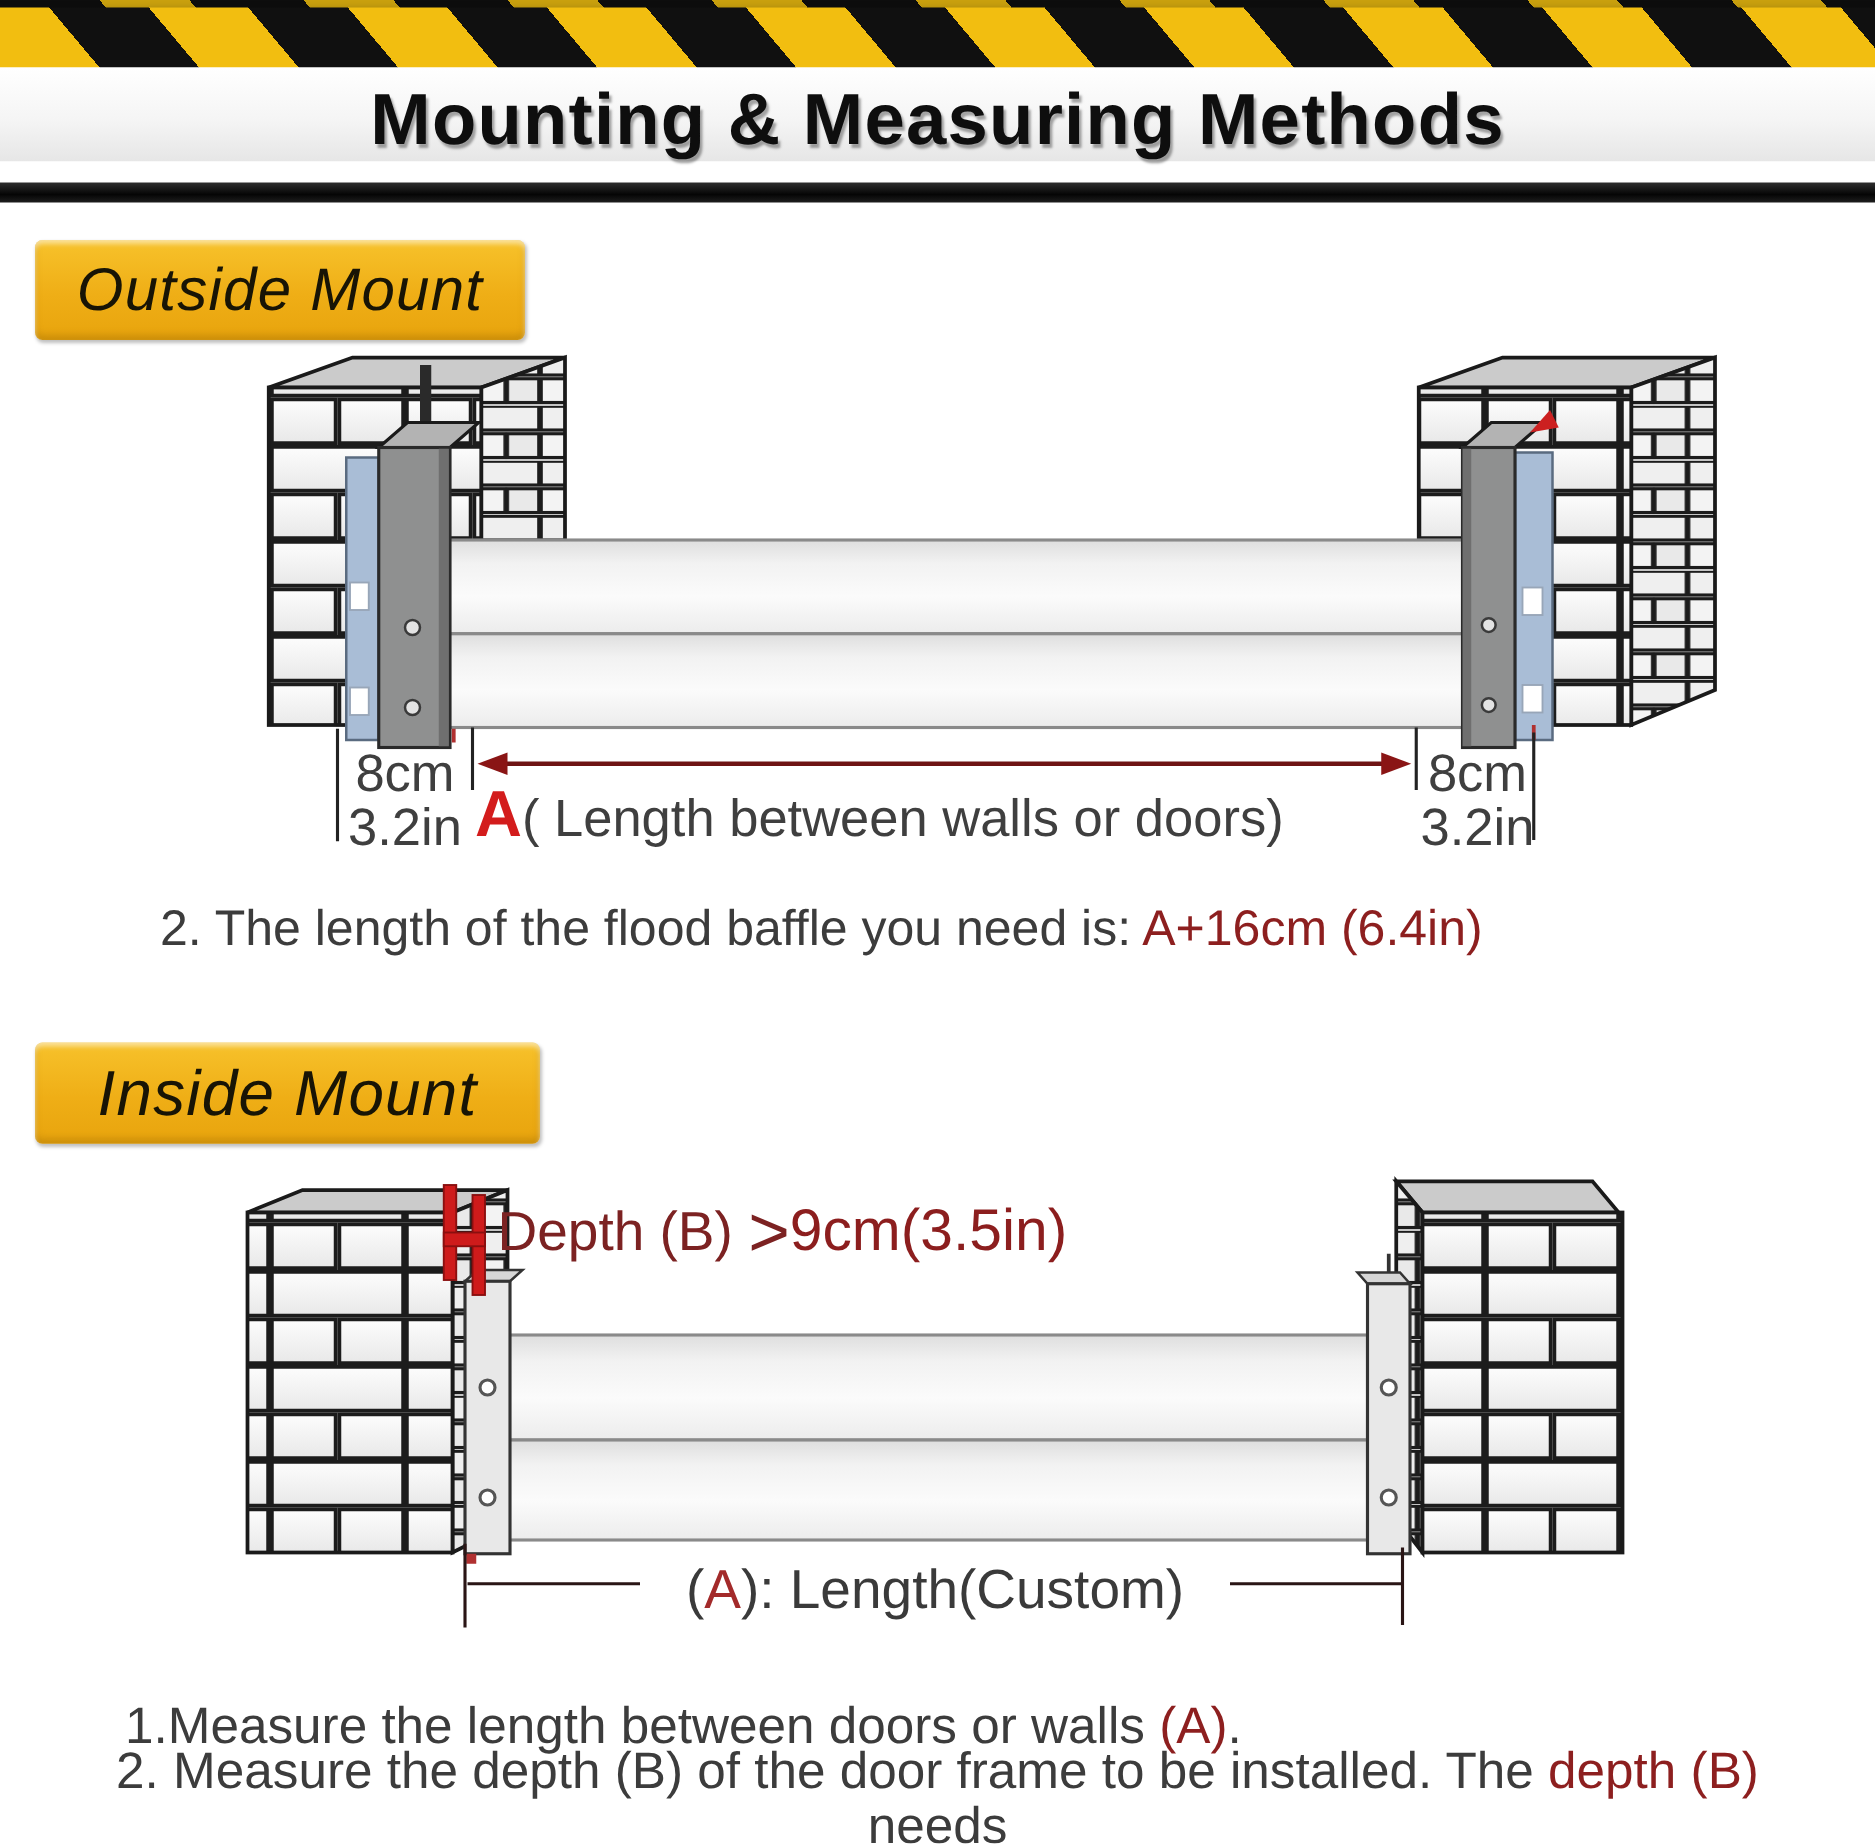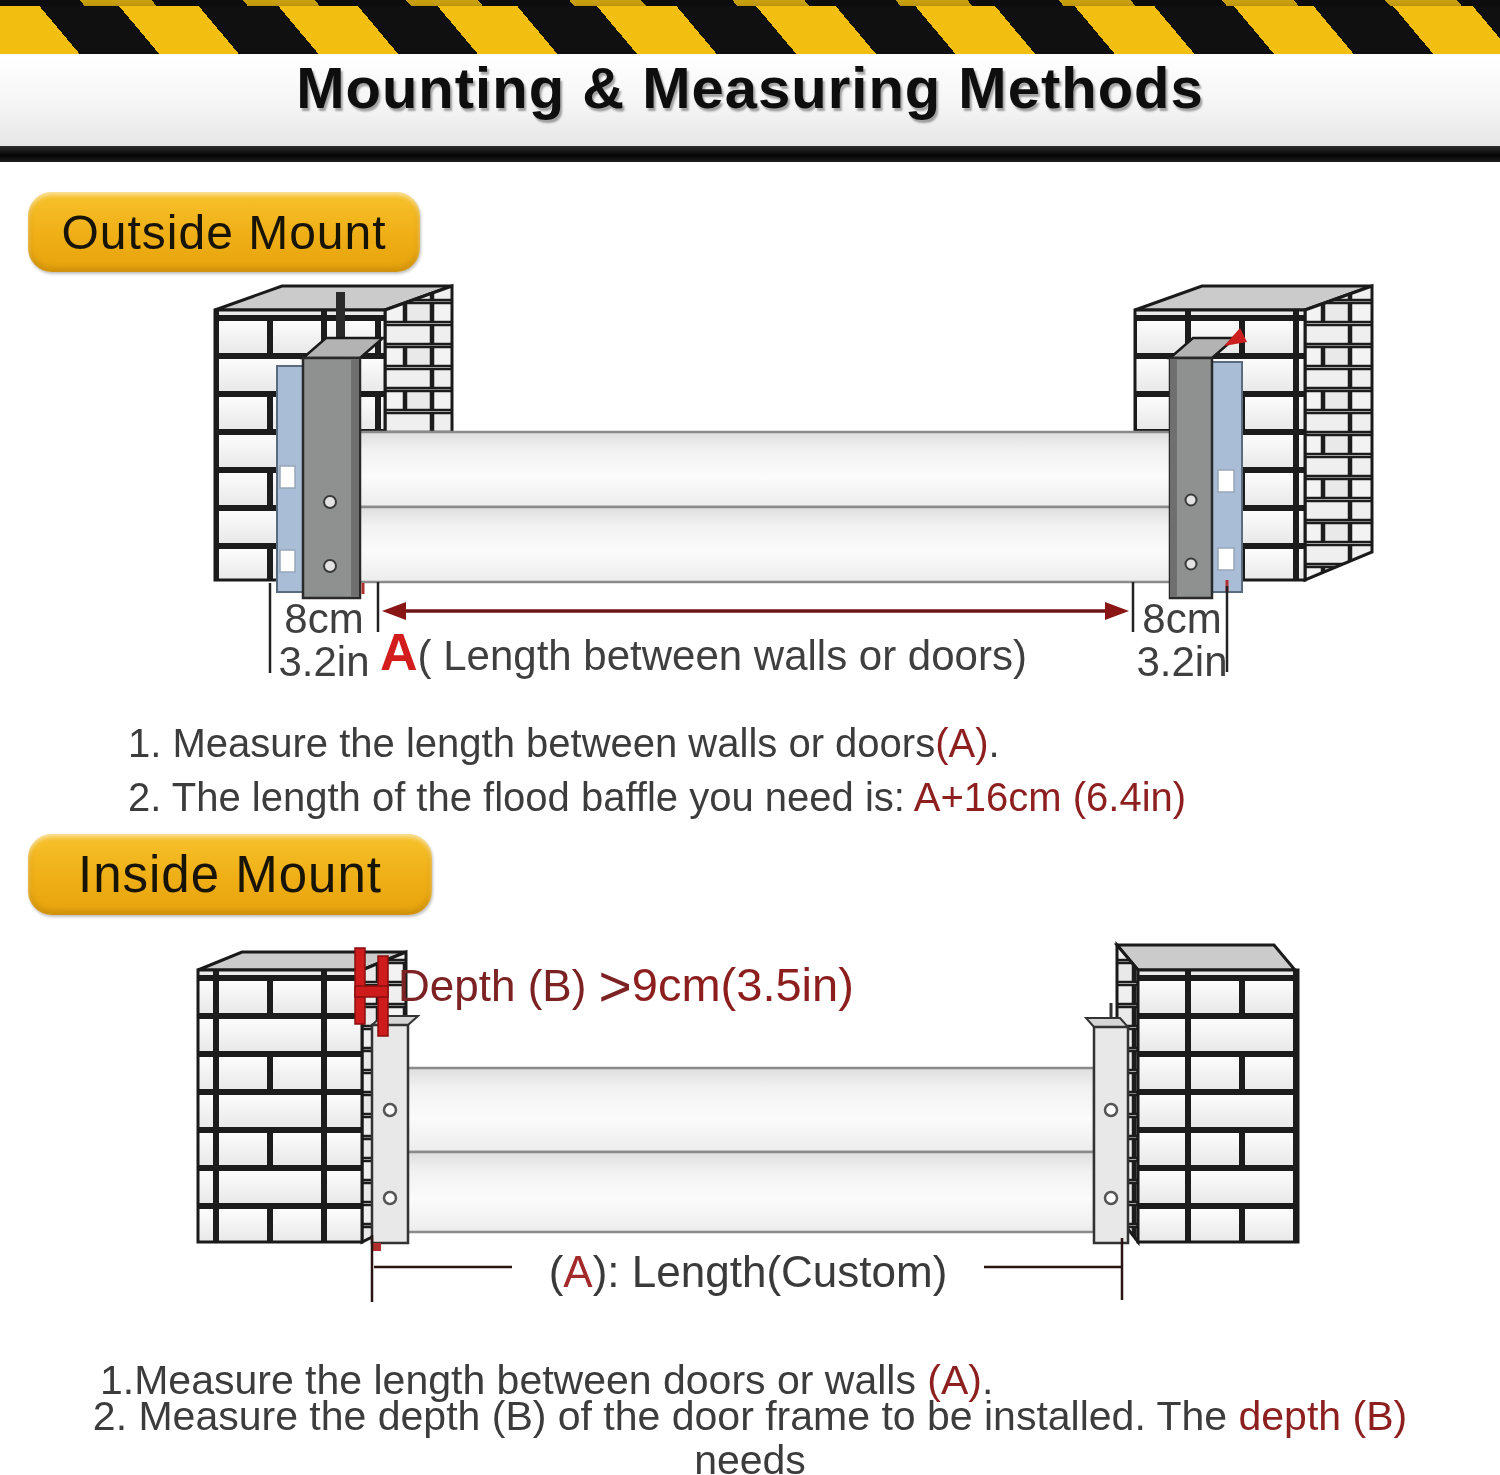--- a/index.html
+++ b/index.html
@@ -5,33 +5,33 @@
   html,body{margin:0;padding:0;background:#ffffff;}
   .page{position:relative;width:1500px;height:1475px;background:#ffffff;overflow:hidden;
         font-family:"Liberation Sans", sans-serif;}
 
   
   .tape-back{position:absolute;top:0;left:0;right:0;height:14px;
     background:repeating-linear-gradient(50deg,#0d0d0d 0 70px,#c9a00e 70px 125px);}
   .tape{position:absolute;top:6px;left:0;right:0;height:48px;
     background:repeating-linear-gradient(50deg,#f2be10 0 61px,#101010 61px 122px);
     box-shadow:0 2px 6px rgba(0,0,0,.35);}
-  .title-band{position:absolute;top:54px;left:0;right:0;height:92px;
+  .title-band{position:absolute;top:54px;left:0;right:0;height:75px;
     background:linear-gradient(180deg,#ffffff 0%,#f5f5f5 55%,#e6e6e6 100%);
-    display:flex;align-items:flex-start;justify-content:center;}
+    display:flex;align-items:flex-end;justify-content:center;}
   .title-band h1{margin:0;font-size:58px;font-weight:bold;color:#0e0e0e;letter-spacing:1px;
     text-shadow:2px 3px 2px rgba(0,0,0,.35), 0 1px 0 rgba(255,255,255,.6);}
   .header-bar{position:absolute;top:146px;left:0;right:0;height:16px;
     background:linear-gradient(180deg,#2e2e2e,#050505 60%,#1e1e1e);}
 
   
   .badge{position:absolute;display:flex;align-items:center;justify-content:center;
     background:linear-gradient(180deg,#f7c22b 0%,#efae16 55%,#e8a40d 100%);
-    border-radius:24px;color:#181405;font-size:48px;letter-spacing:1px;
-    box-shadow:inset 0 3px 4px rgba(255,255,255,.55), inset 0 -4px 6px rgba(150,100,0,.35), 1px 2px 3px rgba(0,0,0,.25);}
+    border-radius:6px;color:#181405;font-size:48px;letter-spacing:1px;
+    box-shadow:inset 0 3px 4px rgba(255,255,255,.55), inset 0 -4px 6px rgba(150,100,0,.35), 1px 2px 3px rgba(0,0,0,.25);font-style:italic;}
   .badge.outside{left:28px;top:192px;width:392px;height:80px;}
   .badge.inside{left:28px;top:834px;width:404px;height:81px;font-size:51px;}
 
   .svg-abs{position:absolute;left:0;}
 
   
   .dim{position:absolute;font-size:42px;color:#3f3f3f;text-align:center;line-height:1.02;white-space:nowrap;}
   .a-caption{position:absolute;left:380px;top:622px;width:752px;text-align:left;
     font-size:42px;color:#3f3f3f;white-space:nowrap;}
   .a-caption .big-a{color:#d31c1c;font-weight:bold;font-size:52px;}
@@ -153,21 +153,20 @@
     <div>8cm</div>
     <div>3.2in</div>
   </div>
   <div class="dim" style="left:1131px;top:598px;width:102px;">
     <div>8cm</div>
     <div>3.2in</div>
   </div>
   <div class="a-caption"><span class="big-a">A</span><span>( Length between walls or doors)</span></div>
 
   <div class="steps steps-outside">
-    <div><span>1. Measure the length between walls or doors</span><span class="hl">(A)</span><span>.</span></div>
     <div><span>2. The length of the flood baffle you need is: </span><span class="hl">A+16cm (6.4in)</span><span></span></div>
   </div>
 
   <div class="badge inside">Inside Mount</div>
 
   <svg class="svg-abs" style="top:940px;" width="1500" height="370" viewBox="0 0 1500 370">
 
     <g>
       <polygon points="198,30 362,30 406,12 242,12" fill="#cbcbcb" stroke="#1a1a1a" stroke-width="3"></polygon>
       <polygon points="362,30 406,12 406,280 362,302" fill="url(#sbricks)" stroke="#1a1a1a" stroke-width="3"></polygon>

